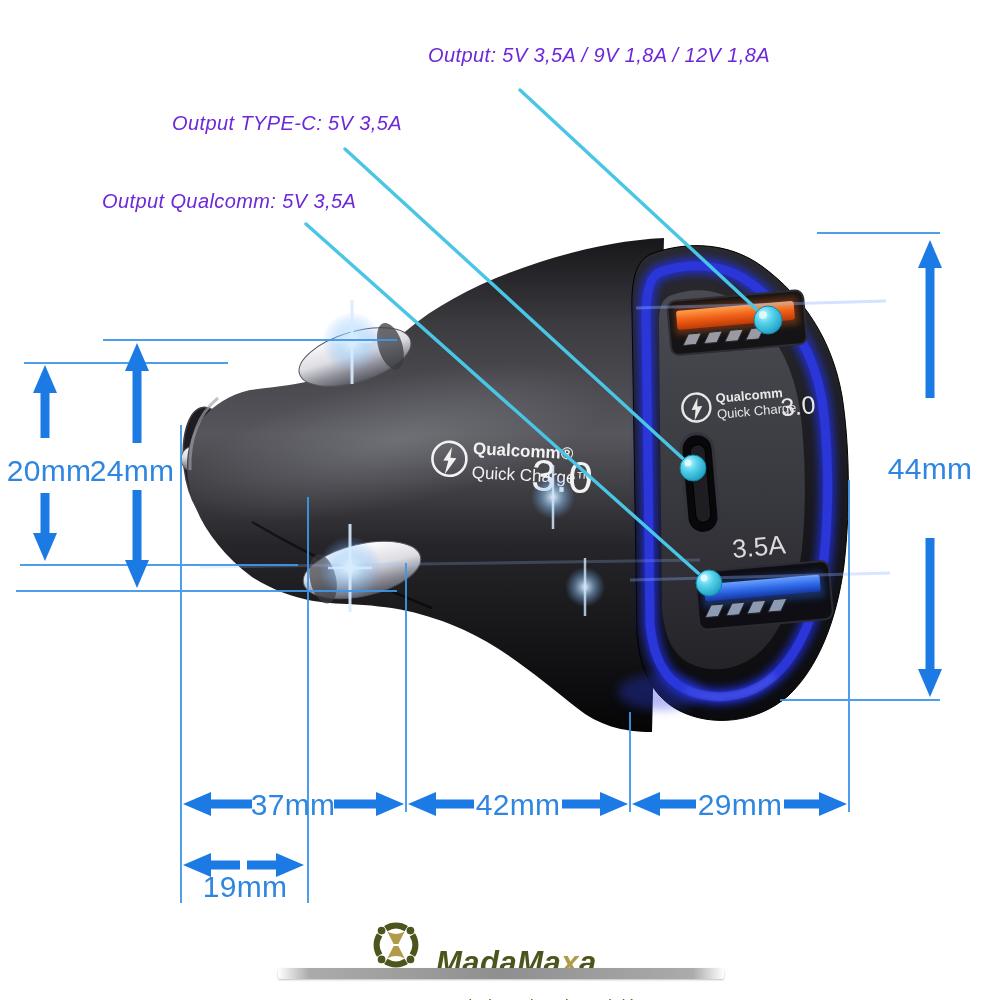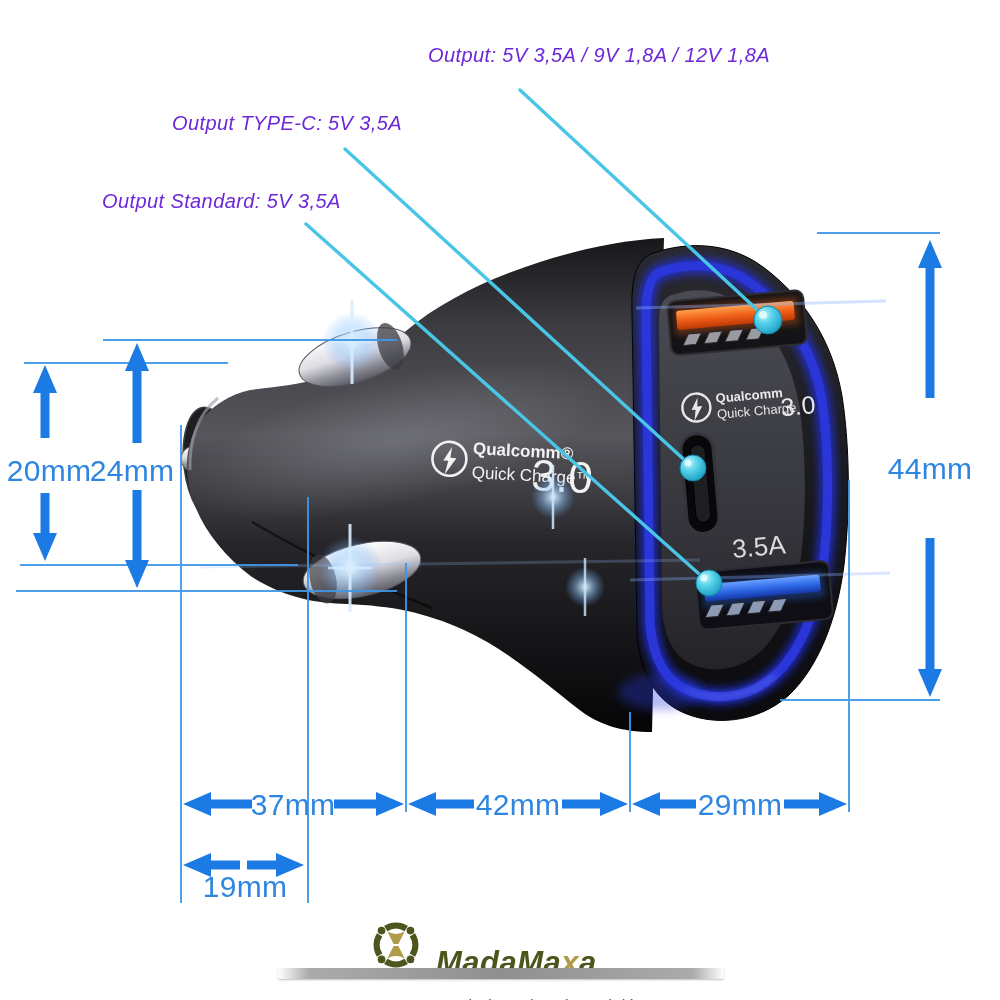--- a/index.html
+++ b/index.html
@@ -312,21 +312,21 @@
       </g>
       <g>
         <circle cx="709" cy="583" r="13" fill="url(#dotG)" stroke="#0f85a8" stroke-width="1"></circle>
         <circle cx="704" cy="578" r="3.5" fill="#eafcff" opacity="0.8"></circle>
       </g>
     </g>
   </svg>
 
   <div class="ann-label" style="left:428px;top:44px">Output: 5V 3,5A / 9V 1,8A / 12V 1,8A</div>
   <div class="ann-label" style="left:172px;top:112px">Output TYPE-C: 5V 3,5A</div>
-  <div class="ann-label" style="left:102px;top:190px">Output Standard: 5V 3,5A</div>
+  <div class="ann-label" style="left:102px;top:190px">Output Qualcomm: 5V 3,5A</div>
 
   <svg class="footer-logo" viewBox="-27 -27 54 54">
     <g stroke="#4d551d" stroke-width="6.5" fill="none">
       <path d="M 10.6,-17 A 20 20 0 0 0 -10.6,-17"></path>
       <path d="M -17,-10.6 A 20 20 0 0 0 -17,10.6"></path>
       <path d="M -10.6,17 A 20 20 0 0 0 10.6,17"></path>
       <path d="M 17,10.6 A 20 20 0 0 0 17,-10.6"></path>
     </g>
     <g fill="#4d551d">
       <circle cx="15" cy="-15" r="4"></circle>

